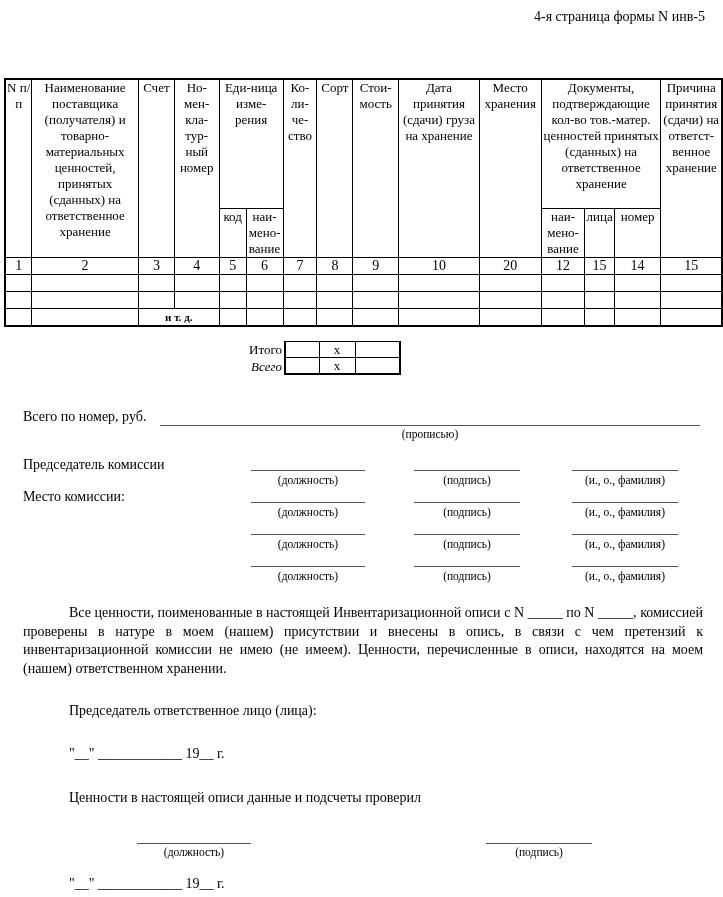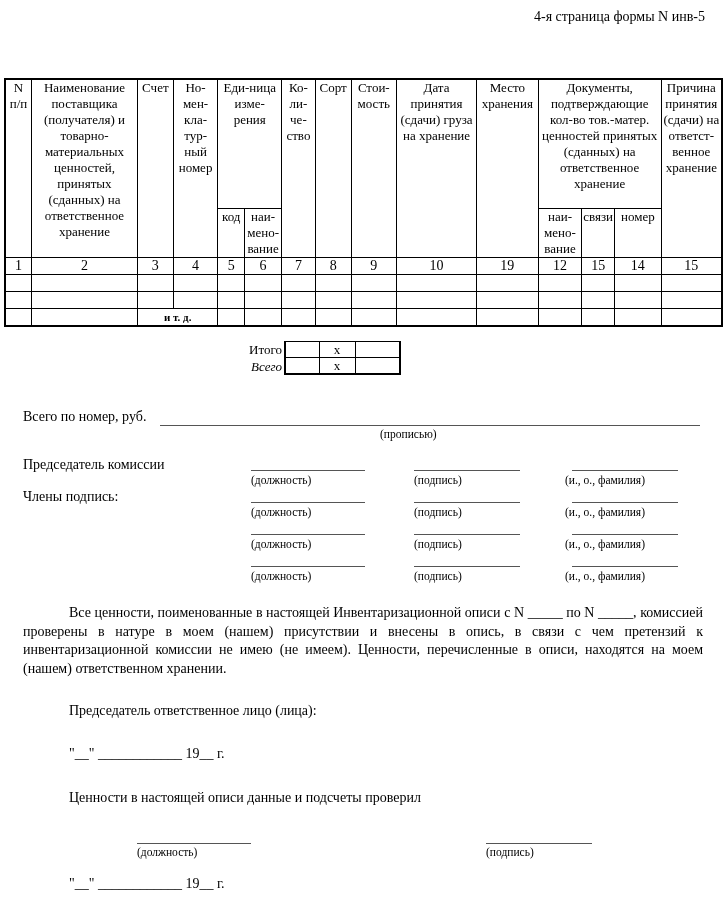--- a/index.html
+++ b/index.html
@@ -11,21 +11,21 @@
          font-size:13px; line-height:16px; border:2px solid #000; }
   .tbl td { border:1px solid #000; padding:0 1px; text-align:center; vertical-align:top; }
   .tbl .num td { vertical-align:top; height:16px; font-size:14px; }
   .tbl .row td { height:16px; }
   .tbl .etc td { height:15px;font-weight:bold; }
   .totals { position:absolute; left:284px; top:341px; border-collapse:collapse; table-layout:fixed;
             font-size:13px; border:2px solid #000; border-top:none; }
   .totals td { border:1px solid #000; height:15px; padding:0; text-align:center; line-height:15px; }
   .tot-label { position:absolute; font-size:13px; text-align:right; width:60px; }
   .line { position:absolute; border-bottom:1px solid #555; }
-  .cap { position:absolute; font-size:11.5px; text-align:left; }
+  .cap { position:absolute; font-size:11.5px; text-align:center; }
   .txt { position:absolute; font-size:14px; white-space:nowrap; }
   .para { position:absolute; left:23px; top:604px; width:680px; font-size:14px; line-height:18.5px;
           text-align:justify; text-indent:46px; }
 </style>
 </head>
 <body>
 
 <div class="abs header-note">4-я страница формы N инв-5</div>
 
 <table class="tbl">
@@ -58,35 +58,35 @@
     <td rowspan="2">Стои-мость</td>
     <td rowspan="2">Дата принятия (сдачи) груза на хранение</td>
     <td rowspan="2">Место хранения</td>
     <td colspan="3">Документы, подтверждающие кол-во тов.-матер. ценностей принятых (сданных) на ответственное хранение</td>
     <td rowspan="2">Причина принятия (сдачи) на ответст-венное хранение</td>
   </tr>
   <tr>
     <td style="height:48px">код</td>
     <td>наи-мено-вание</td>
     <td>наи-мено-вание</td>
-    <td>связи</td>
+    <td>лица</td>
     <td>номер</td>
   </tr>
   <tr class="num">
     <td>1</td>
     <td>2</td>
     <td>3</td>
     <td>4</td>
     <td>5</td>
     <td>6</td>
     <td>7</td>
     <td>8</td>
     <td>9</td>
     <td>10</td>
-    <td>19</td>
+    <td>20</td>
     <td>12</td>
     <td>15</td>
     <td>14</td>
     <td>15</td>
   </tr>
   <tr class="row">
     <td></td>
         <td></td>
         <td></td>
         <td></td>
@@ -158,21 +158,21 @@
     <td></td>
   </tr>
 </tbody>
   </table>
 
 <div class="txt" style="left:23px; top:409px;">Всего по номер, руб.</div>
 <div class="line" style="left:160px; top:411px; width:540px; height:14px;"></div>
 <div class="cap" style="left:380px; top:428px; width:100px;">(прописью)</div>
 
 <div class="txt" style="left:23px; top:457px;font-family:Liberation Serif, serif;">Председатель комиссии</div>
-<div class="txt" style="left:23px; top:489px;">Члены подпись:</div>
+<div class="txt" style="left:23px; top:489px;">Место комиссии:</div>
 
 <div>
   <div class="line" style="left:251px; top:459px; width:114px; height:11px;"></div>
   <div class="cap" style="left:251px; top:474px; width:114px;">(должность)</div>
   <div class="line" style="left:414px; top:459px; width:106px; height:11px;"></div>
   <div class="cap" style="left:414px; top:474px; width:106px;">(подпись)</div>
   <div class="line" style="left:572px; top:459px; width:106px; height:11px;"></div>
   <div class="cap" style="left:565px; top:474px; width:120px;">(и., о., фамилия)</div>
 </div>
 <div>

